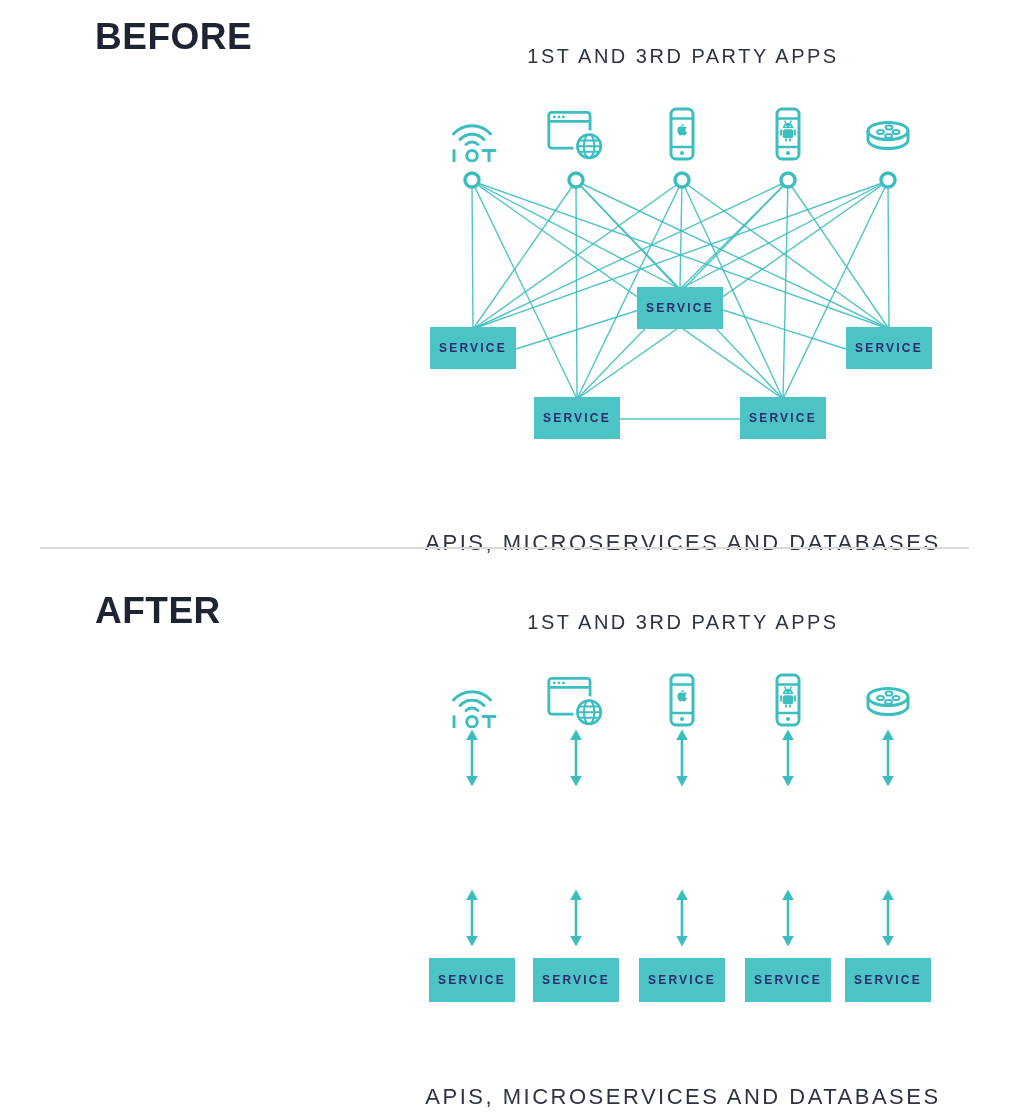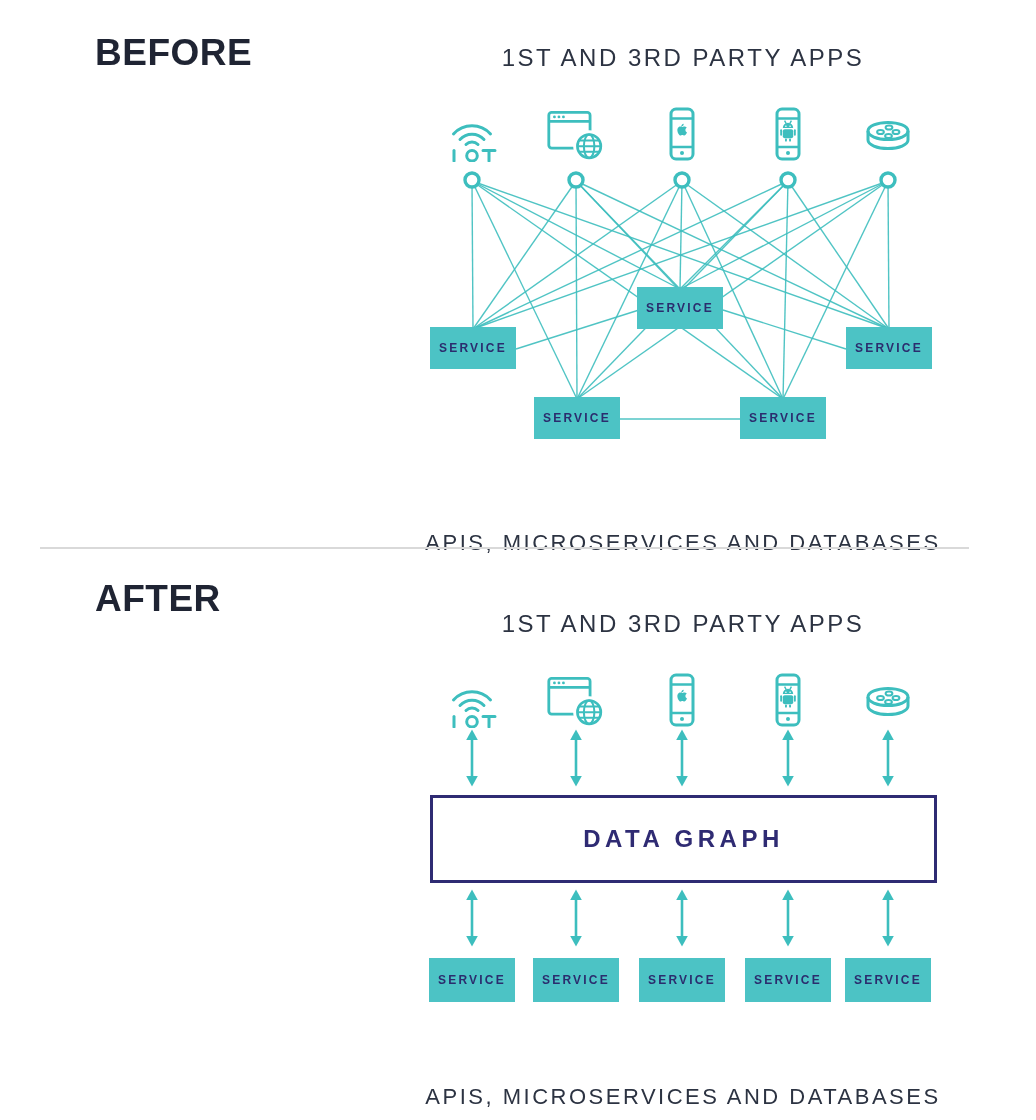--- a/index.html
+++ b/index.html
@@ -16,21 +16,21 @@
   .canvas{
     position:relative;width:1036px;height:1120px;background:var(--page-bg);
     font-family:"Liberation Sans","DejaVu Sans",sans-serif;overflow:hidden;
   }
   .heading{
     position:absolute;left:95px;font-size:37px;font-weight:700;
     color:var(--heading);letter-spacing:.5px;line-height:1.05;
   }
   .caption{
     position:absolute;left:330px;width:706px;text-align:center;
-    font-size:24px;font-weight:400;color:var(--caption);letter-spacing:2.5px;
+    font-size:20px;font-weight:400;color:var(--caption);letter-spacing:2.5px;
     line-height:1.2;white-space:nowrap;
   }
   .caption.small{font-size:22px;margin-top:44px;}
   .device{position:absolute;width:60px;height:56px;display:flex;align-items:center;justify-content:center;color:var(--teal);}
   .device svg{display:block;}
   .mesh{position:absolute;left:0;top:0;}
   .service-box{
     position:absolute;width:86px;height:42px;background:var(--service-fill);
     color:var(--navy);display:flex;align-items:center;justify-content:center;
     font-size:12px;font-weight:700;letter-spacing:2.2px;
@@ -45,21 +45,21 @@
   }
   .data-graph span{
     font-size:24px;font-weight:700;letter-spacing:4.5px;color:var(--border-navy);
   }
 </style>
 </head>
 <body>
 
 <div class="canvas">
 
-  <div class="heading" style="top:34px">BEFORE</div>
+  <div class="heading" style="top:18px">BEFORE</div>
   <div class="caption" style="top:44px">1ST AND 3RD PARTY APPS</div>
 
   <div id="devices-before">
       <div class="device" style="left: 442px; top: 106px;">
         <svg width="60" height="56" viewBox="0 0 56 56" fill="none" stroke="currentColor" stroke-width="3" stroke-linecap="round">
     <path d="M9.5 28 A25 25 0 0 1 46.5 28"></path>
     <path d="M16 33.5 A16.5 16.5 0 0 1 40 33.5"></path>
     <path d="M22 38.5 A8.5 8.5 0 0 1 34 38.5"></path>
     <path d="M10 44.5 V55"></path>
     <circle cx="28" cy="49.7" r="5.3"></circle>
@@ -162,21 +162,21 @@
   <div class="service-box" style="left:430px;top:327px">SERVICE</div>
   <div class="service-box" style="left:637px;top:287px">SERVICE</div>
   <div class="service-box" style="left:846px;top:327px">SERVICE</div>
   <div class="service-box" style="left:534px;top:397px">SERVICE</div>
   <div class="service-box" style="left:740px;top:397px">SERVICE</div>
 
   <div class="caption small" style="top:486px">APIS, MICROSERVICES AND DATABASES</div>
 
   <div class="divider"></div>
 
-  <div class="heading" style="top:580px">AFTER</div>
+  <div class="heading" style="top:592px">AFTER</div>
   <div class="caption" style="top:610px">1ST AND 3RD PARTY APPS</div>
 
   <div id="devices-after">
       <div class="device" style="left: 442px; top: 672px;">
         <svg width="60" height="56" viewBox="0 0 56 56" fill="none" stroke="currentColor" stroke-width="3" stroke-linecap="round">
     <path d="M9.5 28 A25 25 0 0 1 46.5 28"></path>
     <path d="M16 33.5 A16.5 16.5 0 0 1 40 33.5"></path>
     <path d="M22 38.5 A8.5 8.5 0 0 1 34 38.5"></path>
     <path d="M10 44.5 V55"></path>
     <circle cx="28" cy="49.7" r="5.3"></circle>
@@ -261,23 +261,20 @@
   <polygon points="9,0.5 3.2,11 14.8,11" fill="currentColor"></polygon>
   <polygon points="9,57.5 3.2,47 14.8,47" fill="currentColor"></polygon>
 </svg></div>
       <div class="arrow" style="left: 879px; top: 729px;"><svg width="18" height="58" viewBox="0 0 18 58">
   <line x1="9" y1="8" x2="9" y2="50" stroke="currentColor" stroke-width="2.6"></line>
   <polygon points="9,0.5 3.2,11 14.8,11" fill="currentColor"></polygon>
   <polygon points="9,57.5 3.2,47 14.8,47" fill="currentColor"></polygon>
 </svg></div>
     </div>
 
-  <div class="data-graph">
-    <span>DATA GRAPH</span>
-  </div>
 
   <div id="arrows-bottom">
       <div class="arrow" style="left: 463px; top: 889px;"><svg width="18" height="58" viewBox="0 0 18 58">
   <line x1="9" y1="8" x2="9" y2="50" stroke="currentColor" stroke-width="2.6"></line>
   <polygon points="9,0.5 3.2,11 14.8,11" fill="currentColor"></polygon>
   <polygon points="9,57.5 3.2,47 14.8,47" fill="currentColor"></polygon>
 </svg></div>
       <div class="arrow" style="left: 567px; top: 889px;"><svg width="18" height="58" viewBox="0 0 18 58">
   <line x1="9" y1="8" x2="9" y2="50" stroke="currentColor" stroke-width="2.6"></line>
   <polygon points="9,0.5 3.2,11 14.8,11" fill="currentColor"></polygon>

